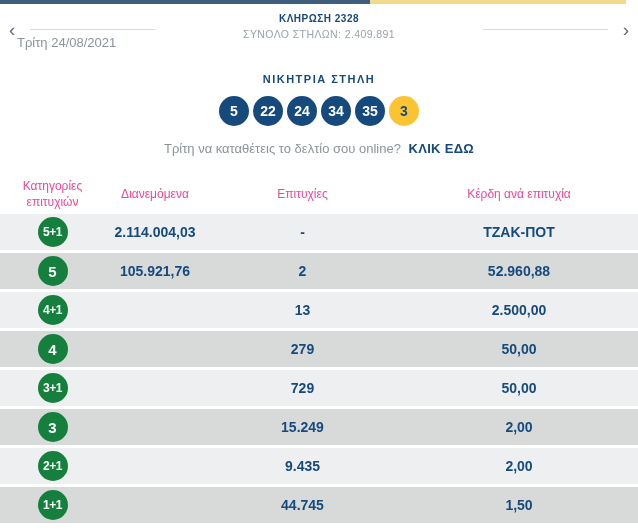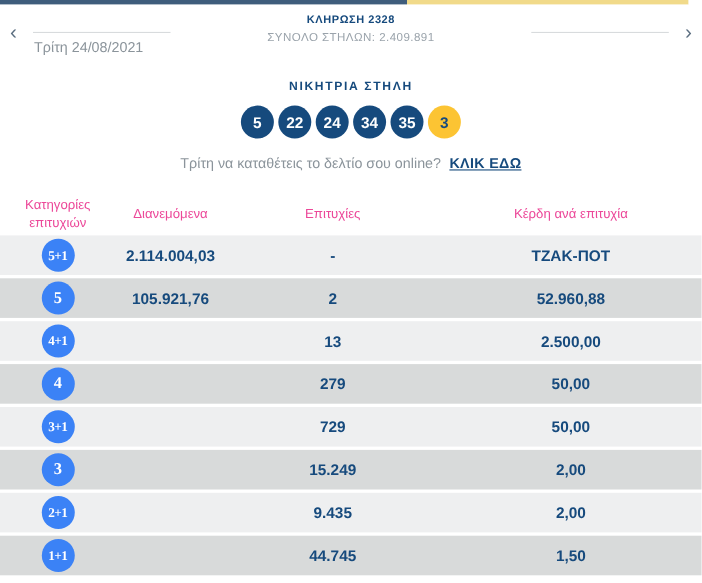--- a/index.html
+++ b/index.html
@@ -21,60 +21,60 @@
     color:#5b6e80; line-height:1; cursor:pointer; user-select:none;
   }
   .chev.left { left:9px; }
   .chev.right { right:9px; }
   .h-line { position:absolute; top:25px; height:1px; background:#d8dbdd; width:125px; }
   .h-line.left { left:30px; }
   .h-line.right { right:30px; }
   .center-block { text-align:center; padding-top:9px; }
   .draw-title { font-size:10px; font-weight:bold; color:#164a7d; letter-spacing:0.5px; }
   .draw-subtitle { font-size:10.5px; color:#9aa3ab; margin-top:4px; letter-spacing:0.4px; }
-  .draw-date { position:absolute; left:31px; top:31px; font-size:13px; color:#8b949b; }
+  .draw-date { position:absolute; left:17px; top:31px; font-size:13px; color:#8b949b; }
 
   
   .winning-label {
     text-align:center; margin-top:11px; font-size:11px; font-weight:bold;
     color:#164a7d; letter-spacing:1.5px;
   }
   .balls { display:flex; justify-content:center; gap:4px; margin-top:11px; }
   .ball {
     width:30px; height:30px; border-radius:50%; background:#164a7d;
     color:#ffffff; font-size:14px; font-weight:bold;
     display:flex; align-items:center; justify-content:center;
   }
   .ball-joker { background:#fcc433; color:#164a7d; }
 
   
   .online-line { text-align:center; margin-top:15px; font-size:13px; color:#8b949b; }
   .online-link {
-    color:#164a7d; font-weight:bold; text-decoration:underline;
+    color:#164a7d; font-weight:bold; 
     letter-spacing:0.3px; cursor:pointer; margin-left:4px;
   }
 
   
   .prize-table { margin-top:20px; }
   .t-head {
     display:grid; grid-template-columns:105px 100px 195px 238px;
     align-items:center; height:38px; color:#ec4899; font-size:12px;
   }
   .t-head > div { text-align:center; line-height:1.3; }
   .t-row {
     display:grid; grid-template-columns:105px 100px 195px 238px;
     align-items:center; height:36px; margin-bottom:3px;
   }
   .row-light { background:#eeeff0; }
   .row-dark { background:#d8dada; }
   .t-cell { text-align:center; font-size:14px; font-weight:bold; color:#164a7d; }
   .badge {
-    width:30px; height:30px; border-radius:50%; background:#3b82f6;
+    width:30px; height:30px; border-radius:50%; background:#15803d;
     color:#ffffff; font-size:15px; font-weight:bold;
-    display:flex; align-items:center; justify-content:center; margin:0 auto;font-family:Liberation Serif, serif;
+    display:flex; align-items:center; justify-content:center; margin:0 auto;
   }
   .badge-small { font-size:12px; letter-spacing:-0.5px; }
 </style>
 </head>
 <body>
 
 <div class="page">
 
   <div class="top-bar">
     <div class="bar-navy"></div>

